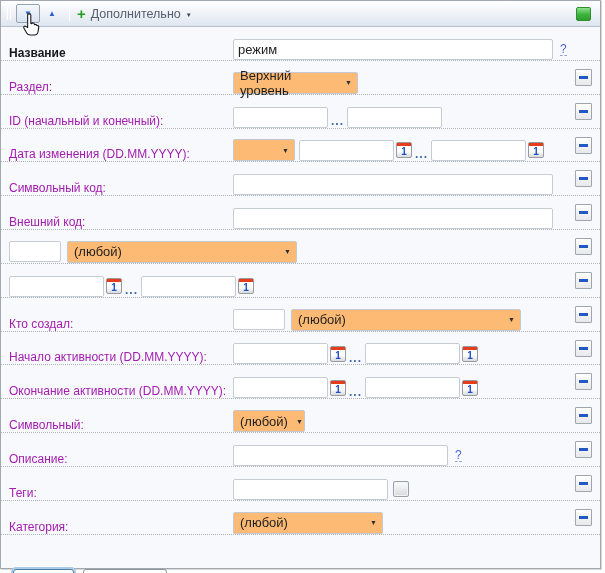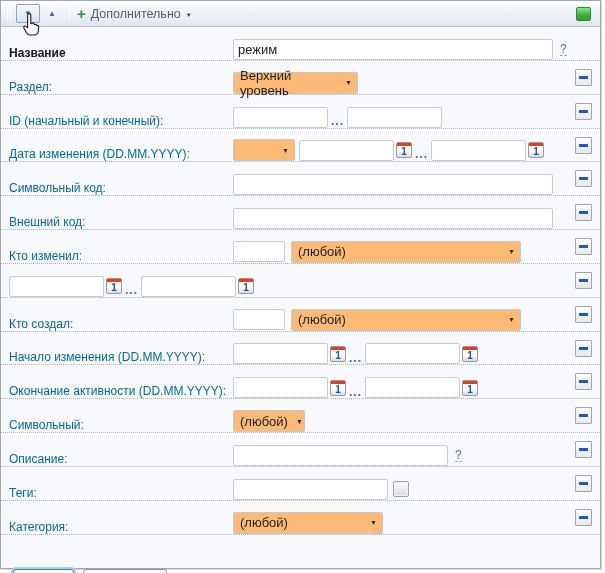--- a/index.html
+++ b/index.html
@@ -25,21 +25,21 @@
   .caret { font-size:6px; color:#3a3f45; margin-top:2px; }
   .green-sq { position:absolute; right:9px; top:6px; width:15px; height:14px;
               border:1px solid #2f8d2f; border-radius:2px; cursor:pointer;
               background:linear-gradient(#8fe08f,#3cb43c 55%,#2f9e2f); }
   .cursor-hand { position:absolute; left:19px; top:11px; z-index:6; pointer-events:none; }
 
   
   .rows { }
   .row { position:relative; height:33.85px; display:flex; align-items:flex-end;
          padding:0 28px 0 8px; border-bottom:1px dotted #adb1b9; }
-  .lbl { flex:none; width:224px; font-size:12px; color:#0369a1; padding-right:6px; }
+  .lbl { flex:none; width:224px; font-size:12px; color:#a21caf; padding-right:6px; }
   .lbl.bold { font-weight:bold; color:#15171a; }
   .ctrls { display:flex; align-items:center; flex:1; }
 
   .txt { height:21px; border:1px solid #c6ccd4; border-radius:2px; background:#fff;
          padding:0 4px; font-family:inherit; font-size:13px; color:#222; }
   .w320{width:320px} .w215{width:215px} .w155{width:155px} .w95{width:95px} .w52{width:52px}
 
   .sel { height:22px; border:1px solid #c3c9d2; border-radius:2px; background:#fdba74;
          display:flex; align-items:center; justify-content:space-between;
          padding:0 5px 0 6px; font-size:13px; color:#1e1e1e; cursor:pointer; }
@@ -177,21 +177,20 @@
       <div class="lbl">Внешний код:</div>
       <div class="ctrls">
         <input class="txt w320" style="">
       </div>
       <button class="minus-btn">
           <span class="bar"></span>
         </button>
     </div>
 
     <div class="row">
-      <div class="lbl">Кто изменил:</div>
       <div class="ctrls">
         <input class="txt w52" style="margin-right: 6px;">
         <div class="sel sw230">
           <span>(любой)</span>
           <span class="arr">▼</span>
         </div>
       </div>
       <button class="minus-btn">
           <span class="bar"></span>
         </button>
@@ -224,21 +223,21 @@
           <span>(любой)</span>
           <span class="arr">▼</span>
         </div>
       </div>
       <button class="minus-btn">
           <span class="bar"></span>
         </button>
     </div>
 
     <div class="row">
-      <div class="lbl">Начало изменения (DD.MM.YYYY):</div>
+      <div class="lbl">Начало активности (DD.MM.YYYY):</div>
       <div class="ctrls">
         <input class="txt w95" style="">
         <span class="cal">
             <span class="bar"></span>
             <span class="d1">1</span>
           </span>
         <span class="dots">...</span>
         <input class="txt w95" style="">
         <span class="cal">
             <span class="bar"></span>

